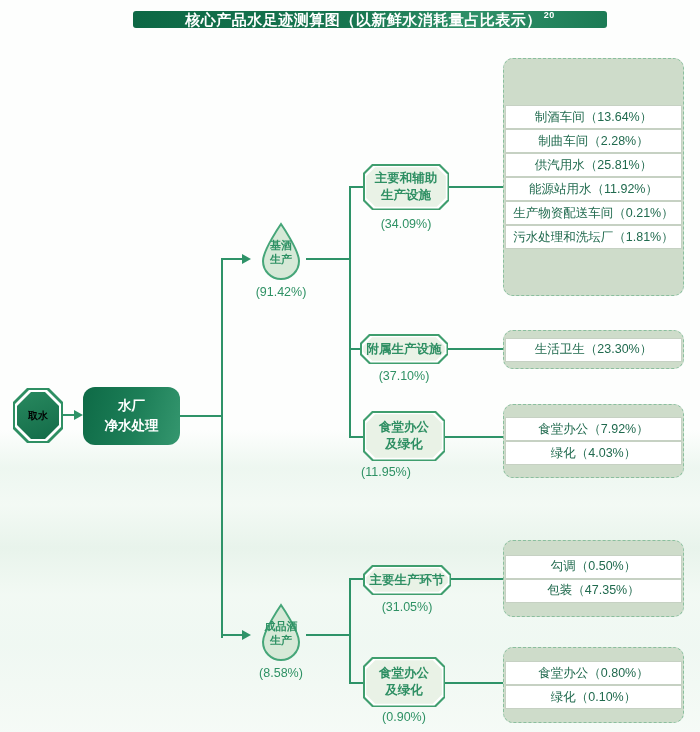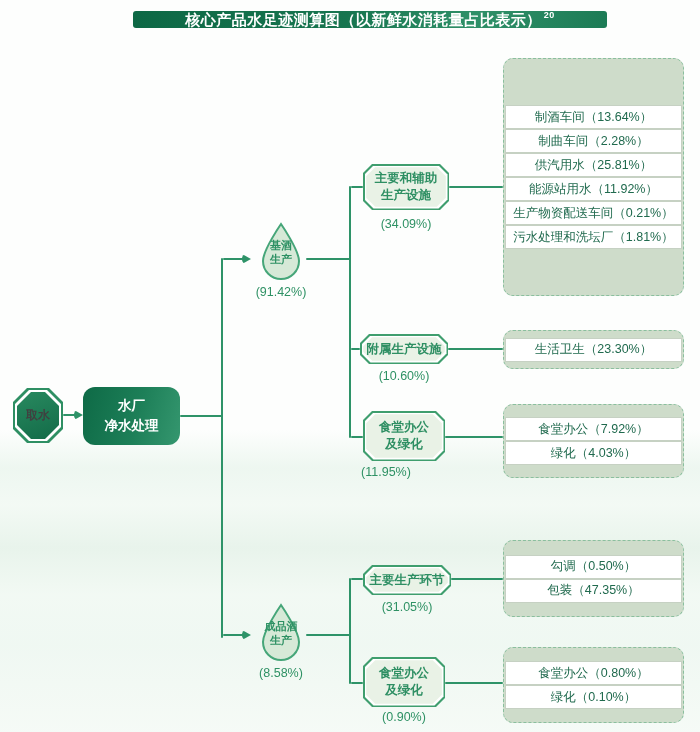--- a/index.html
+++ b/index.html
@@ -6,40 +6,40 @@
   body{font-family:"Liberation Sans","DejaVu Sans",sans-serif;background:#fff;}
   .canvas{position:relative;width:700px;height:732px;overflow:hidden;background:#fdfefd;}
   .bg{position:absolute;inset:0;pointer-events:none;
     background:
       linear-gradient(180deg,
         rgba(255,255,255,0) 0px, rgba(255,255,255,0) 430px,
         rgba(214,236,221,.40) 468px, rgba(233,245,236,.50) 505px,
         rgba(207,231,214,.45) 548px, rgba(233,245,236,.55) 595px,
         rgba(219,239,226,.40) 645px, rgba(238,247,240,.65) 700px,
         rgba(242,249,244,.70) 732px);}
-  .abs{position:absolute;border-radius:8px;}
+  .abs{position:absolute;}
 
   
   .bar{left:113px;top:11px;width:474px;height:17px;border-radius:3px;
     background:linear-gradient(100deg,#0d6845 0%,#17754f 45%,#2f9068 72%,#1c7b55 100%);
     color:#fff;display:flex;align-items:flex-start;justify-content:center;
     font-size:15px;font-weight:bold;letter-spacing:.5px;margin-left:20px;}
   .bar sup{font-size:9px;margin-left:2px;transform:translateY(-1px);}
 
   
   .ln{background:#2e9368;}
   .ar{width:0;height:0;border-top:5px solid transparent;border-bottom:5px solid transparent;border-left:9px solid #2e9368;}
 
   
   .oct-layer{position:absolute;clip-path:polygon(14px 0,calc(100% - 14px) 0,100% 14px,100% calc(100% - 14px),calc(100% - 14px) 100%,14px 100%,0 calc(100% - 14px),0 14px);}
   .intake{left:13px;top:388px;width:50px;height:55px;}
   .o1{inset:0;background:#2e8f63;}
   .o2{inset:2px;background:#ffffff;}
   .o3{inset:4px;background:linear-gradient(160deg,#28895f,#136b48);}
-  .intake .label{position:absolute;inset:0;display:flex;align-items:center;justify-content:center;color:#404040;font-size:12px;font-weight:bold;}
+  .intake .label{position:absolute;inset:0;display:flex;align-items:center;justify-content:center;color:#000000;font-size:10px;font-weight:bold;}
 
   
   .plant{left:83px;top:387px;width:97px;height:58px;border-radius:12px;
     background:linear-gradient(105deg,#0e6a46 0%,#1d7f58 55%,#35976f 100%);
     color:#fff;font-size:13.5px;font-weight:bold;line-height:1.5;
     display:flex;flex-direction:column;align-items:center;justify-content:center;}
 
   
   .drop{width:50px;height:58px;}
   .drop svg{position:absolute;inset:0;}
@@ -132,21 +132,21 @@
 
   <div class="abs ln" style="left:351px;top:348px;width:9px;height:2px;"></div>
   <div class="abs mid" style="left:360px;top:334px;width:88px;height:30px;">
     <div class="layer m1"></div>
     <div class="layer m2"></div>
     <div class="layer m3"></div>
     <div class="label">
         <span>附属生产设施</span>
       </div>
   </div>
-  <div class="abs pct" style="left:354px;top:369px;">(10.60%)</div>
+  <div class="abs pct" style="left:354px;top:369px;">(37.10%)</div>
   <div class="abs ln" style="left:448px;top:348px;width:55px;height:2px;"></div>
 
   <div class="abs cont" style="left:503px;top:330px;width:181px;height:39px;">
     <div class="leaf">生活卫生（23.30%）</div>
   </div>
 
   <div class="abs ln" style="left:351px;top:436px;width:12px;height:2px;"></div>
   <div class="abs mid" style="left:363px;top:411px;width:82px;height:50px;">
     <div class="layer m1"></div>
     <div class="layer m2"></div>

